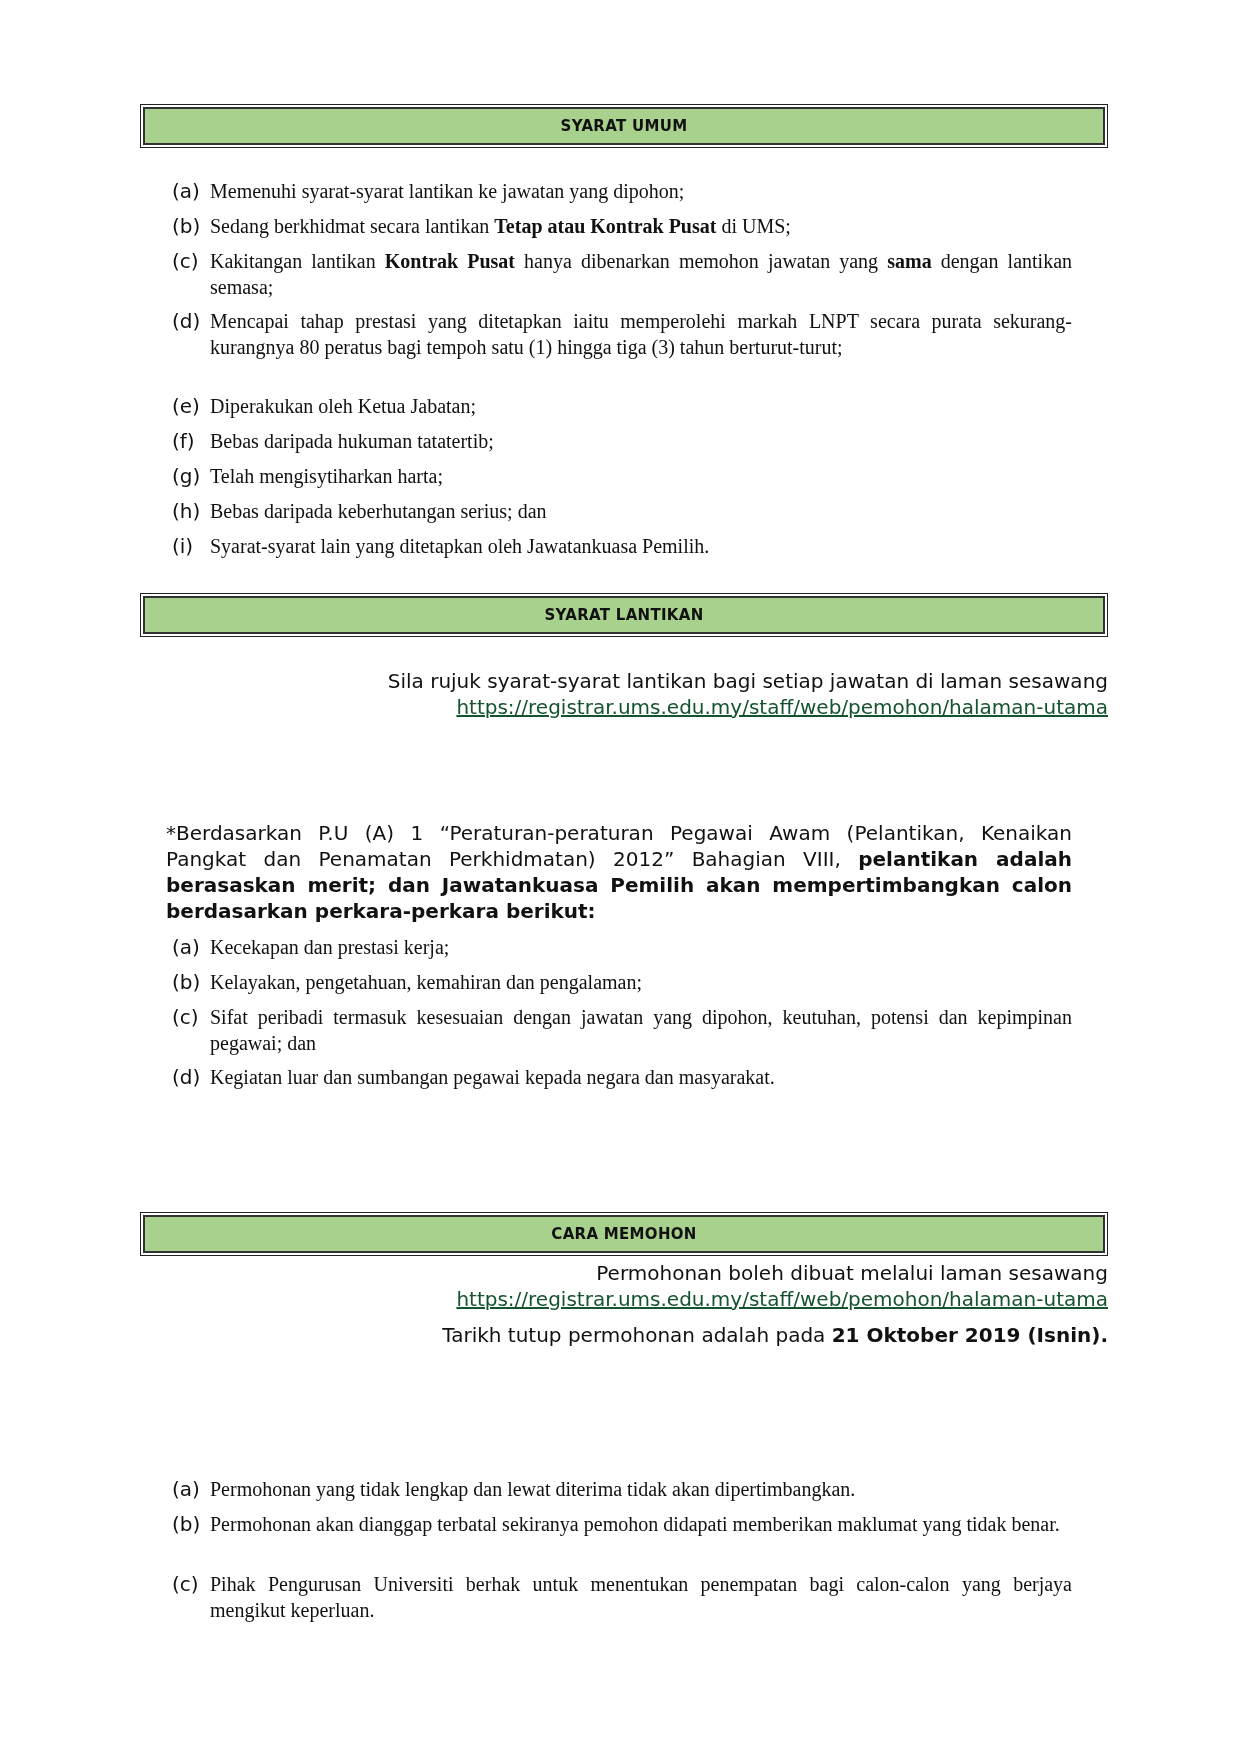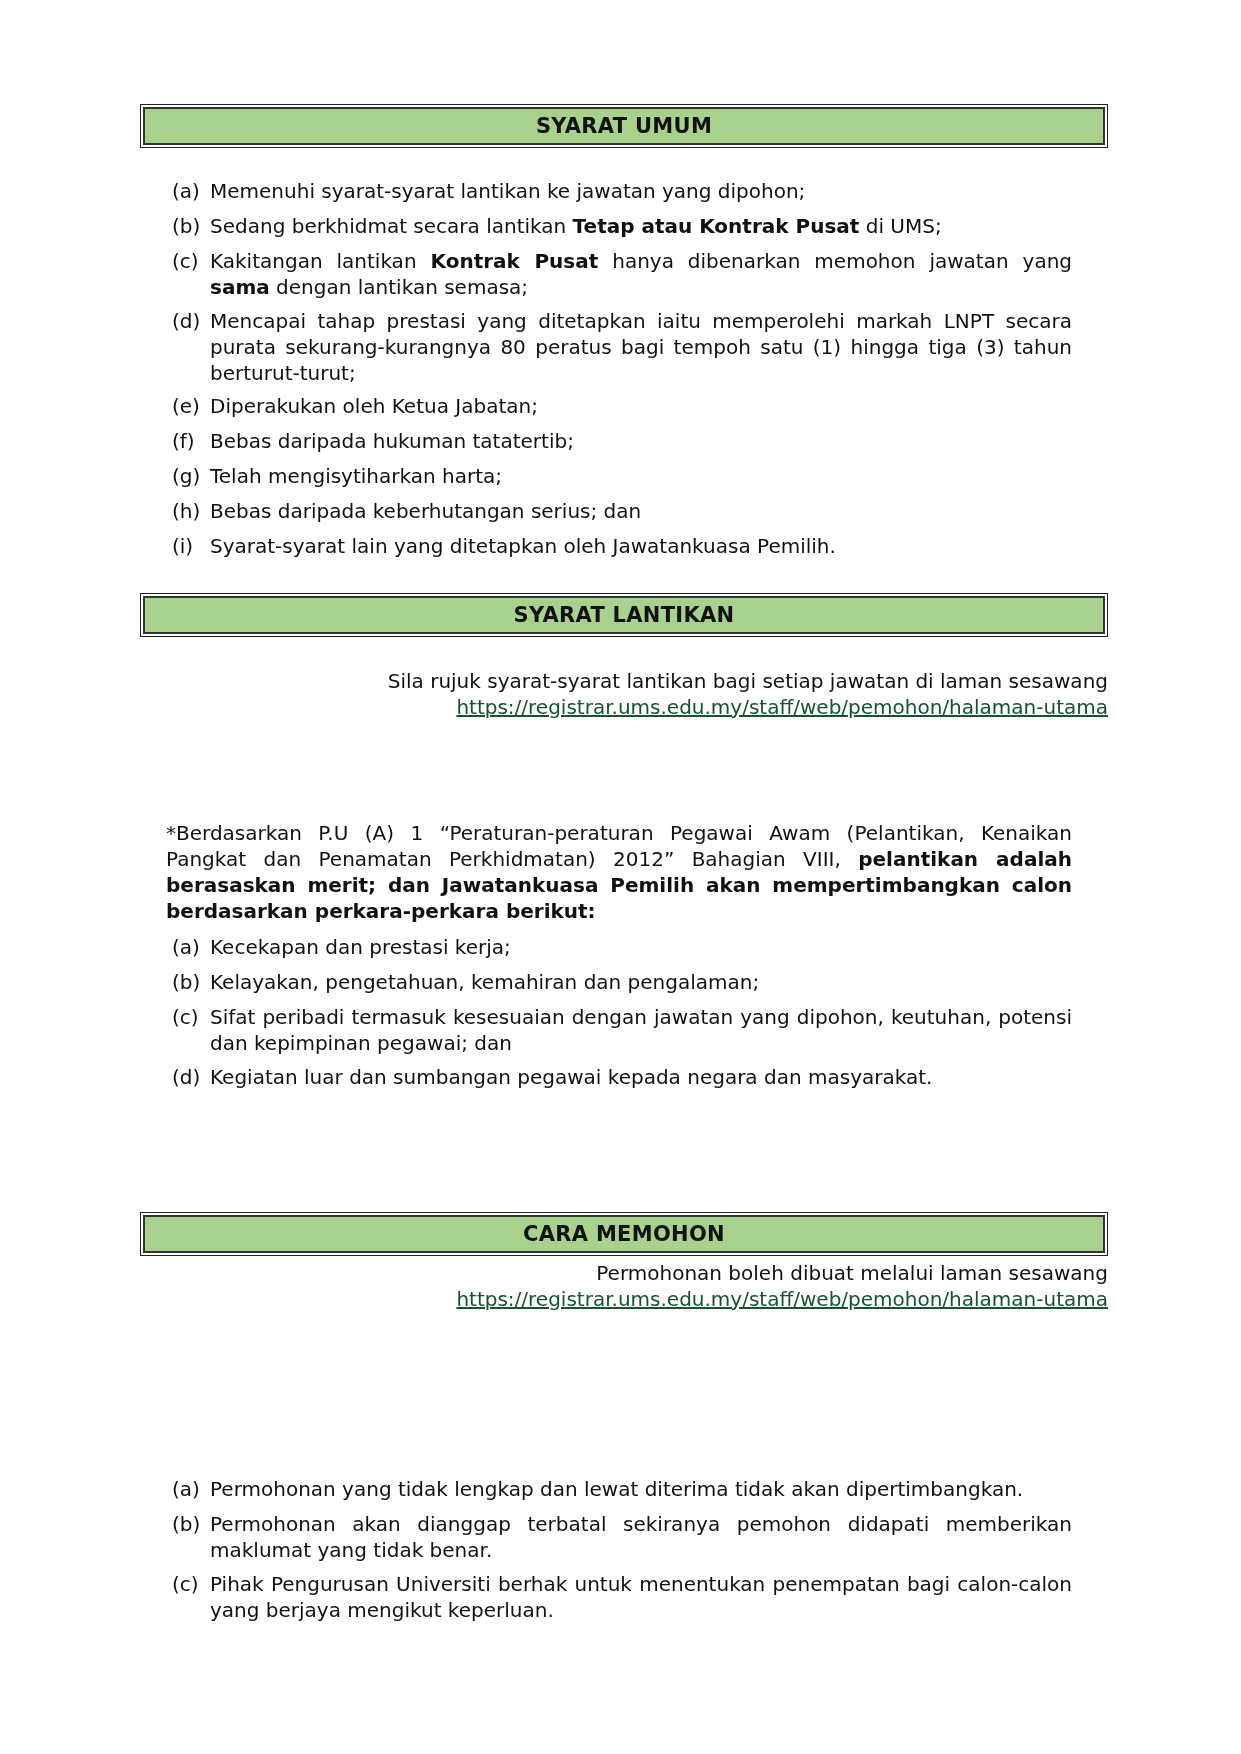--- a/index.html
+++ b/index.html
@@ -6,26 +6,26 @@
   body { width: 1241px; height: 1754px; position: relative; font-family: "DejaVu Sans", sans-serif; color: #111; }
   .page { position: absolute; left: 0; top: 0; width: 1241px; height: 1754px; }
   .hdr {
     position: absolute; left: 140px; width: 968px; height: 44px;
     border: 1px solid #222; padding: 2px; box-sizing: border-box;
   }
   .hdr-inner {
     width: 100%; height: 100%; box-sizing: border-box;
     border: 2px solid #333; background: #a9d18e;
     display: flex; align-items: center; justify-content: center;
-    font-weight: bold; font-size: 21px; letter-spacing: 0.3px;
+    font-weight: bold; font-size: 15px; letter-spacing: 0.3px;
   }
   .txt { font-size: 20px; line-height: 26px; }
   .item { position: absolute; left: 172px; width: 900px; }
   .item .lbl { position: absolute; left: 0; top: 0; width: 38px; }
-  .item .body { margin-left: 38px; text-align: justify; }
+  .item .body { margin-left: 38px; text-align: justify; font-family: Liberation Serif, serif; }
   .center { position: absolute; left: 140px; width: 968px; text-align: right; }
   .para { position: absolute; left: 166px; width: 906px; text-align: justify; }
   a.link { color: #14532d; text-decoration: underline; }
   b { font-weight: bold; }
 </style>
 </head>
 <body>
 
 <div class="page">
 
@@ -97,20 +97,21 @@
     <span class="lbl">(d)</span>
     <div class="body">Kegiatan luar dan sumbangan pegawai kepada negara dan masyarakat.</div>
   </div>
 
   <div class="hdr" style="top:1212px">
     <div class="hdr-inner">CARA MEMOHON</div>
   </div>
   <div class="center txt" style="top:1260px">
     <div>Permohonan boleh dibuat melalui laman sesawang</div>
     <a class="link">https://registrar.ums.edu.my/staff/web/pemohon/halaman-utama</a>
+    <div style="margin-top:10px"><span>Tarikh tutup permohonan adalah pada </span><b>21 Oktober 2019 (Isnin).</b></div>
   </div>
 
   <div class="item txt" style="top:1476px">
     <span class="lbl">(a)</span>
     <div class="body">Permohonan yang tidak lengkap dan lewat diterima tidak akan dipertimbangkan.</div>
   </div>
   <div class="item txt" style="top:1511px">
     <span class="lbl">(b)</span>
     <div class="body">Permohonan akan dianggap terbatal sekiranya pemohon didapati memberikan maklumat yang tidak benar.</div>
   </div>

